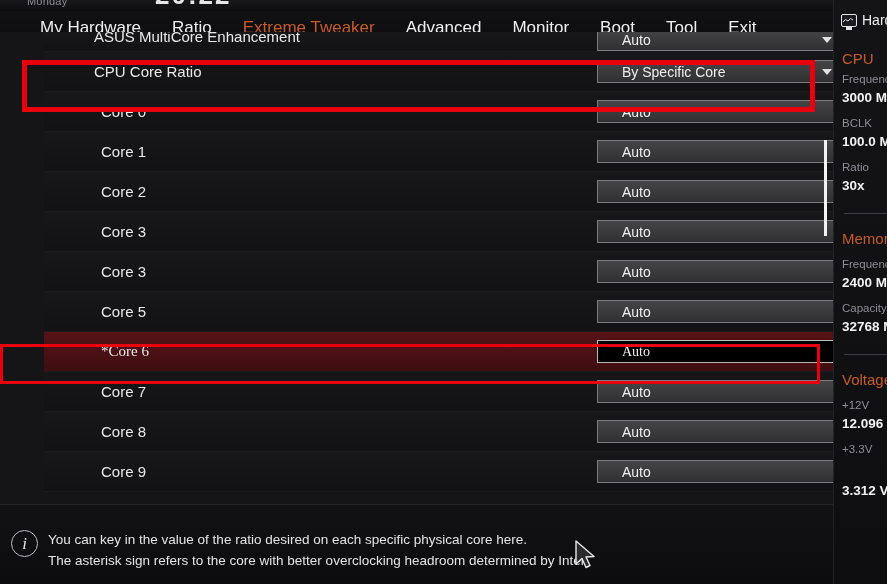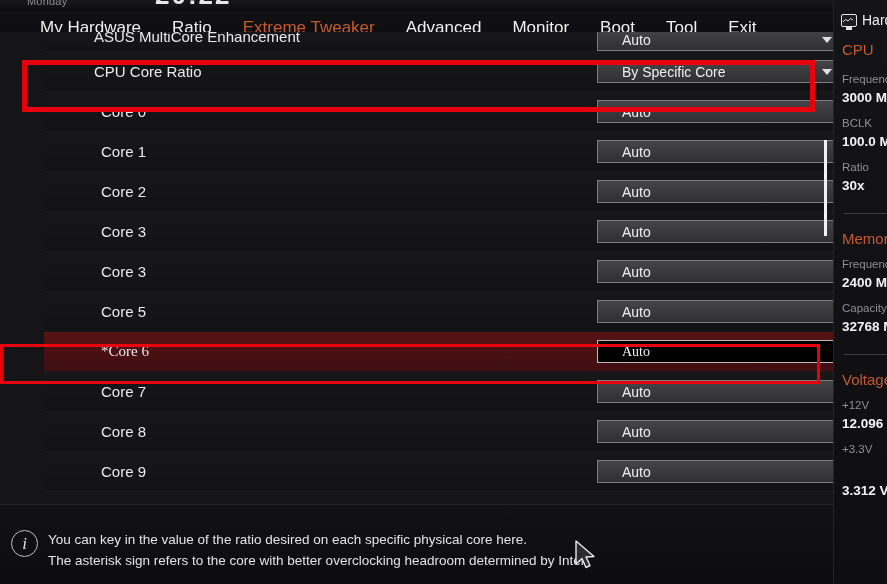--- a/index.html
+++ b/index.html
@@ -303,21 +303,21 @@
   <div class="sidebar">
     <div class="sb-header">
       <span class="monitor-icon">
         <svg class="spark" viewBox="0 0 10 5" xmlns="http://www.w3.org/2000/svg">
           <polyline points="0,4 2.5,1.5 5,3 7.5,0.5 10,2" fill="none" stroke="#e4e4e7" stroke-width="1"></polyline>
         </svg>
       </span>
       <span class="sb-title">Hardware Monitor</span>
     </div>
     <div id="sb-body">
-        <div class="sb-section" style="top: 41px;">CPU</div>
+        <div class="sb-section" style="top: 50px;">CPU</div>
         <div class="sb-key" style="top: 73px;">Frequency</div>
         <div class="sb-val" style="top: 90px;">3000 MHz</div>
         <div class="sb-key" style="top: 117px;">BCLK</div>
         <div class="sb-val" style="top: 134px;">100.0 MHz</div>
         <div class="sb-key" style="top: 161px;">Ratio</div>
         <div class="sb-val" style="top: 178px;">30x</div>
         <div class="sb-divider" style="top: 213px;"></div>
         <div class="sb-section" style="top: 230px;">Memory</div>
         <div class="sb-key" style="top: 258px;">Frequency</div>
         <div class="sb-val" style="top: 275px;">2400 MHz</div>

